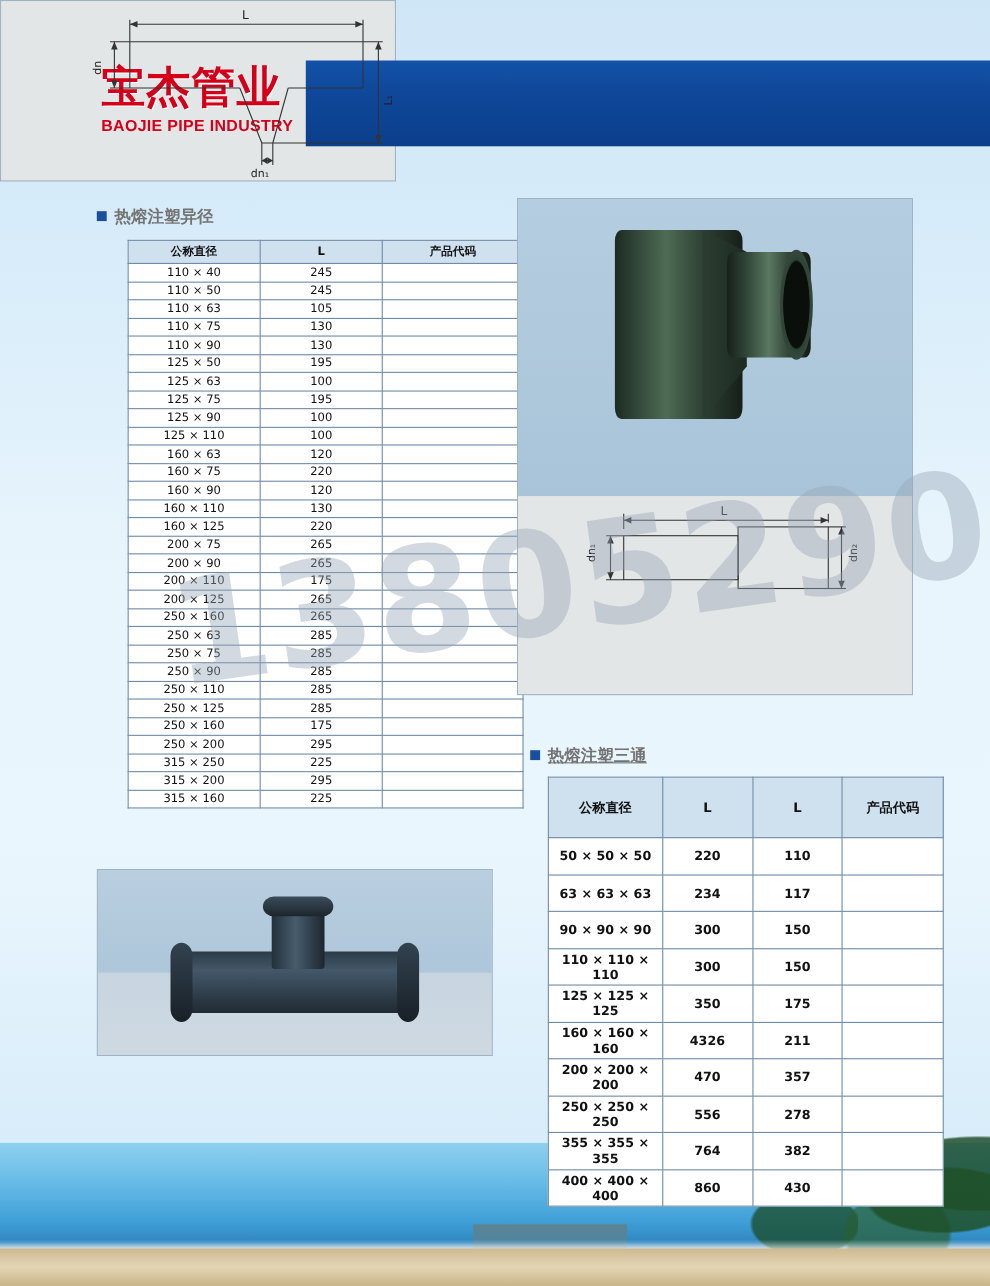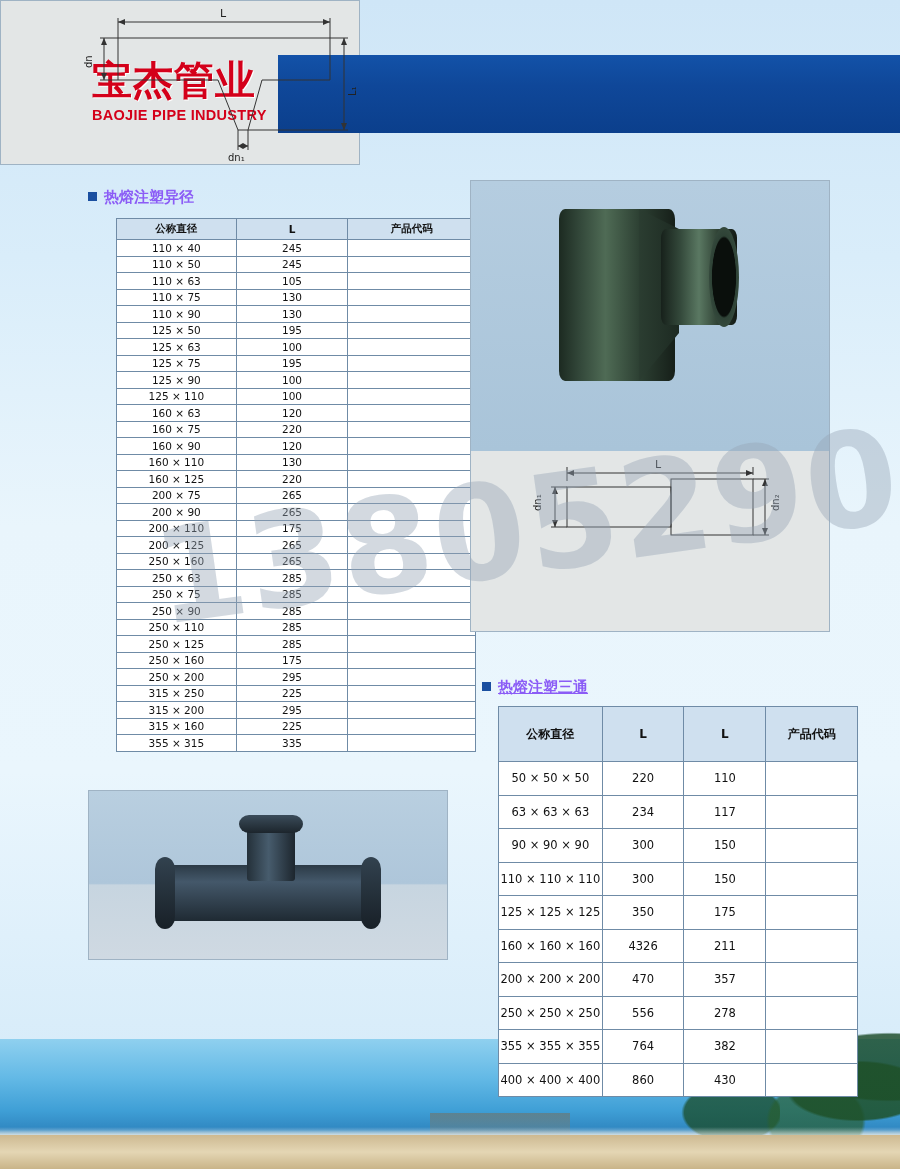--- a/index.html
+++ b/index.html
@@ -70,21 +70,21 @@
   }
   .logo-en {
     margin-top: 6px;
     font-size: 14.5px; font-weight: bold; color: #d4001a;
     letter-spacing: 0.3px;
   }
 
   
   .section-title {
     position: absolute;
-    font-size: 15px; font-weight: bold; color: #8b5cf6;
+    font-size: 15px; font-weight: bold; color: #737373;
     font-family: "DejaVu Sans", sans-serif;
     white-space: nowrap;
   }
   .section-title .sq {
     display: inline-block; width: 9px; height: 9px;
     background: #1a4fa0; margin-right: 7px; vertical-align: 1px;
   }
   #title-reducer { left: 88px; top: 188px; }
   #title-tee { left: 482px; top: 678px; text-decoration: underline; }
 
@@ -112,21 +112,21 @@
   #table-reducer col.c3 { width: 128px; }
 
   
   #table-tee {
     position: absolute; left: 470px; top: 706px; width: 360px;
     font-size: 11.5px;
   }
   #table-tee th, #table-tee td {
     border: 1px solid #6f8ba6;
     height: 33.5px; text-align: center; padding: 0;
-    color: #111; font-weight: normal;
+    color: #111; font-weight: bold;
   }
   #table-tee thead th {
     background: #cfe0ef; font-weight: bold; height: 55px; font-size: 12px;
   }
   #table-tee col.t1 { width: 104px; }
   #table-tee col.t2 { width: 82px; }
   #table-tee col.t3 { width: 82px; }
   #table-tee col.t4 { width: 92px; }
 
   
@@ -384,25 +384,20 @@
         <td></td>
       </tr>
       <tr>
         <td>315 × 200</td>
         <td>295</td>
         <td></td>
       </tr>
       <tr>
         <td>315 × 160</td>
         <td>225</td>
-        <td></td>
-      </tr>
-      <tr>
-        <td>355 × 315</td>
-        <td>335</td>
         <td></td>
       </tr>
     </tbody>
 </table>
 
 <div class="photo" id="photo-reducer">
   <div class="ph-upper"></div>
   <div class="ph-lower"></div>
   <div class="red-big"></div>
   <div class="red-cone"></div>

